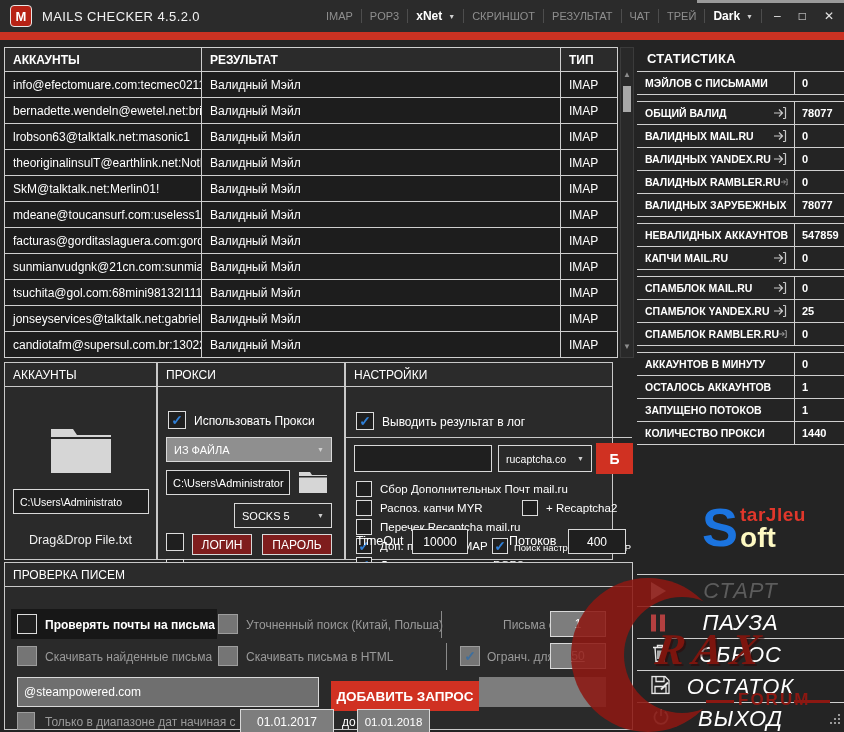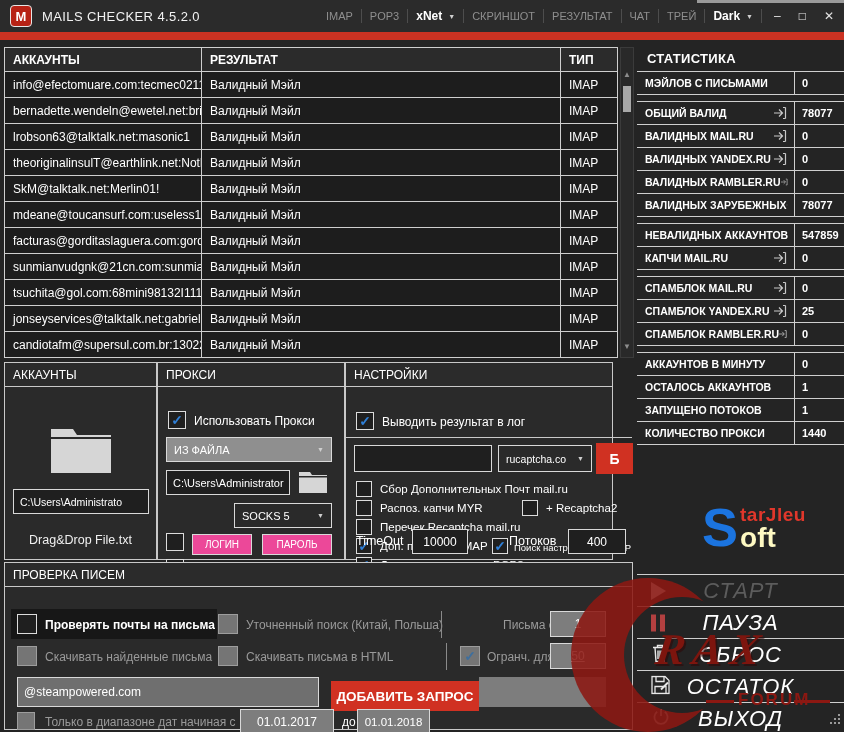--- a/index.html
+++ b/index.html
@@ -47,21 +47,21 @@
   .cb.gray{background:#757575;border-color:#9d9d9d;}
   .cb.gray.checked::after{color:#3e6f9e;}
   .lab{position:absolute;font-size:11.5px;white-space:nowrap;}
   .lab.w{color:#fff;}
   .lab.g{color:#9a9a9a;}
   .field{position:absolute;border:1px solid #d9d9d9;background:#1f1f1f;box-sizing:border-box;display:flex;align-items:center;padding-left:6px;font-size:11px;white-space:nowrap;overflow:hidden;}
   .field.graybg{background:#7d7d7d;}
   .field.center{justify-content:center;padding-left:0;font-size:12px;}
   .dd{position:absolute;border:1px solid #d9d9d9;box-sizing:border-box;display:flex;align-items:center;justify-content:space-between;padding:0 7px;font-size:11px;background:#2a2a2a;white-space:nowrap;}
   .dd.graybg{background:#8f8f8f;}
-  .btn{position:absolute;border:1px solid #d9d9d9;background:#ec4899;box-sizing:border-box;display:flex;align-items:center;justify-content:center;font-size:10px;color:#fff;}
+  .btn{position:absolute;border:1px solid #d9d9d9;background:#7f1d1d;box-sizing:border-box;display:flex;align-items:center;justify-content:center;font-size:12px;color:#fff;}
   .redbtn{position:absolute;background:#d03122;color:#fff;display:flex;align-items:center;justify-content:center;font-weight:bold;box-sizing:border-box;}
   .hline{position:absolute;height:1px;background:#c9c9c9;}
   .vline{position:absolute;width:1px;background:#8a8a8a;}
   
   .folder-big{position:absolute;left:44px;top:38px;}
   .hint{position:absolute;left:0;top:146px;width:100%;text-align:center;font-size:12.5px;color:#f0f0f0;}
   
   .brand{position:absolute;left:702px;top:505px;display:flex;align-items:flex-start;line-height:1;}
   .brand-s{font-size:54px;font-weight:bold;color:#1b74e0;line-height:.85;}
   .brand-col{display:flex;flex-direction:column;margin-left:2px;}

